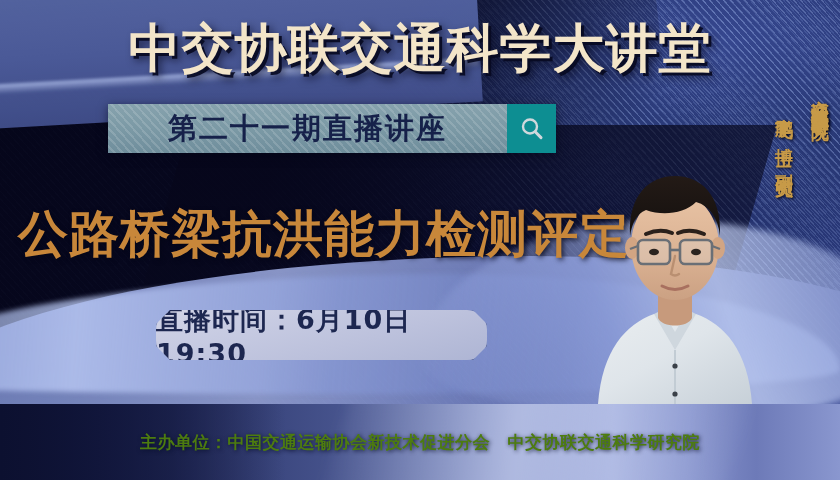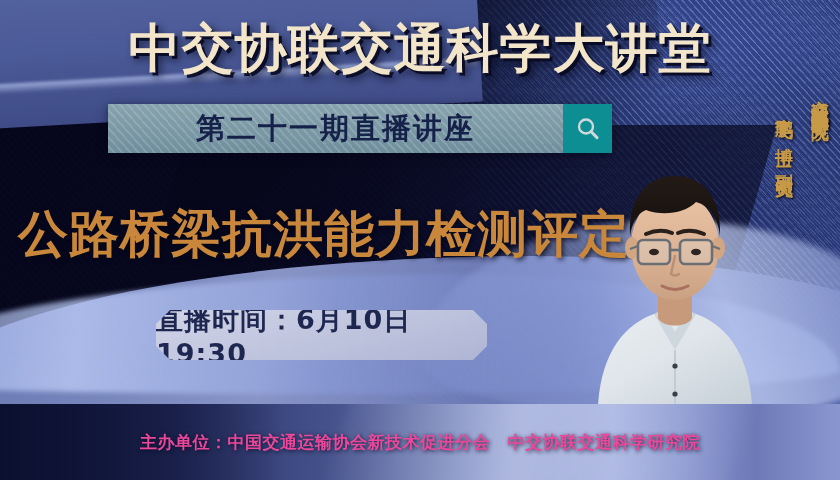--- a/index.html
+++ b/index.html
@@ -143,21 +143,21 @@
     text-shadow:
       3px 3px 0 rgba(8,10,34,.92),
       5px 5px 8px rgba(5,6,24,.7);
     white-space:nowrap;
     font-family:Liberation Serif, serif;
   }
 
   
   .subbar{
     position:absolute;left:108px;top:104px;
-    width:504px;height:49px;
+    width:448px;height:49px;
     display:flex;align-items:stretch;
     box-shadow:0 2px 9px rgba(2,4,20,.5);
   }
   .subbar-text{
     flex:1;
     position:relative;
     background:linear-gradient(180deg,#86a2ad 0%,#7b99a5 52%,#6f8e9c 100%);
     display:flex;align-items:center;justify-content:center;
     overflow:hidden;
   }
@@ -195,20 +195,21 @@
 
   
   .time-badge{
     position:absolute;left:156px;top:310px;
     width:331px;height:50px;
     background:linear-gradient(165deg,#d2d4e6 0%,#c7cbe2 30%,#bcc1dc 62%,#aeb5d4 100%);
     -webkit-clip-path:polygon(14px 0,calc(100% - 14px) 0,100% 14px,100% calc(100% - 14px),calc(100% - 14px) 100%,14px 100%,0 calc(100% - 14px),0 14px);
             clip-path:polygon(14px 0,calc(100% - 14px) 0,100% 14px,100% calc(100% - 14px),calc(100% - 14px) 100%,14px 100%,0 calc(100% - 14px),0 14px);
     display:flex;align-items:center;justify-content:flex-end;
     box-shadow:0 3px 12px rgba(3,5,22,.55);
+    border-radius:20px;
   }
   .time-text{
     font-size:27px;font-weight:700;
     color:#1d2750;
     letter-spacing:1px;
     font-family:"DejaVu Sans","Liberation Sans",sans-serif;
   }
 
   
   .portrait{
@@ -230,21 +231,21 @@
     font-family:"DejaVu Sans","Liberation Sans",sans-serif;
     white-space:nowrap;
   }
   .v-org{ right:8px; top:86px; font-size:18px; }
   .v-name{ right:44px; top:104px; font-size:18px; }
 
   
   .footer-text{
     position:absolute;left:0;right:0;bottom:26px;
     text-align:center;
-    color:#ec4899;
+    color:#4d7c0f;
     font-size:17px;font-weight:700;
     letter-spacing:.5px;
     text-shadow:1px 1px 4px rgba(6,10,40,.85);
     font-family:Liberation Sans, sans-serif;
     z-index:6;
     margin-top:7px;
   }
 </style>
 </head>
 <body>

